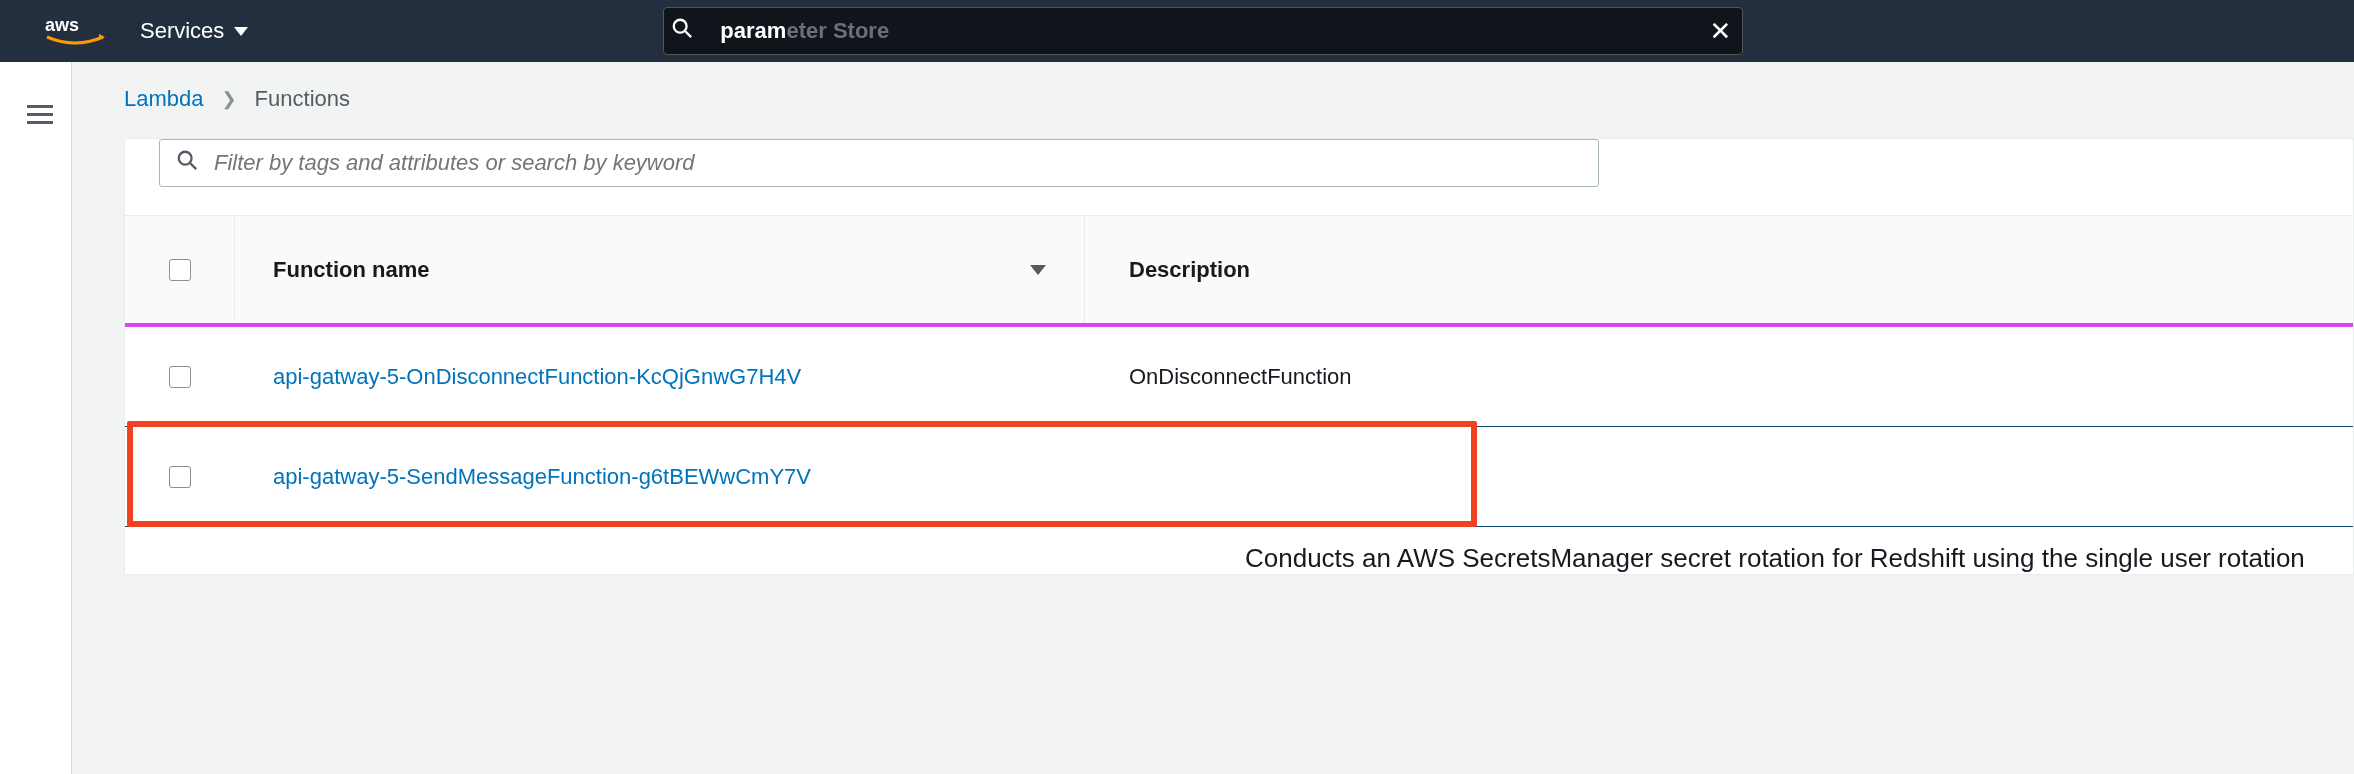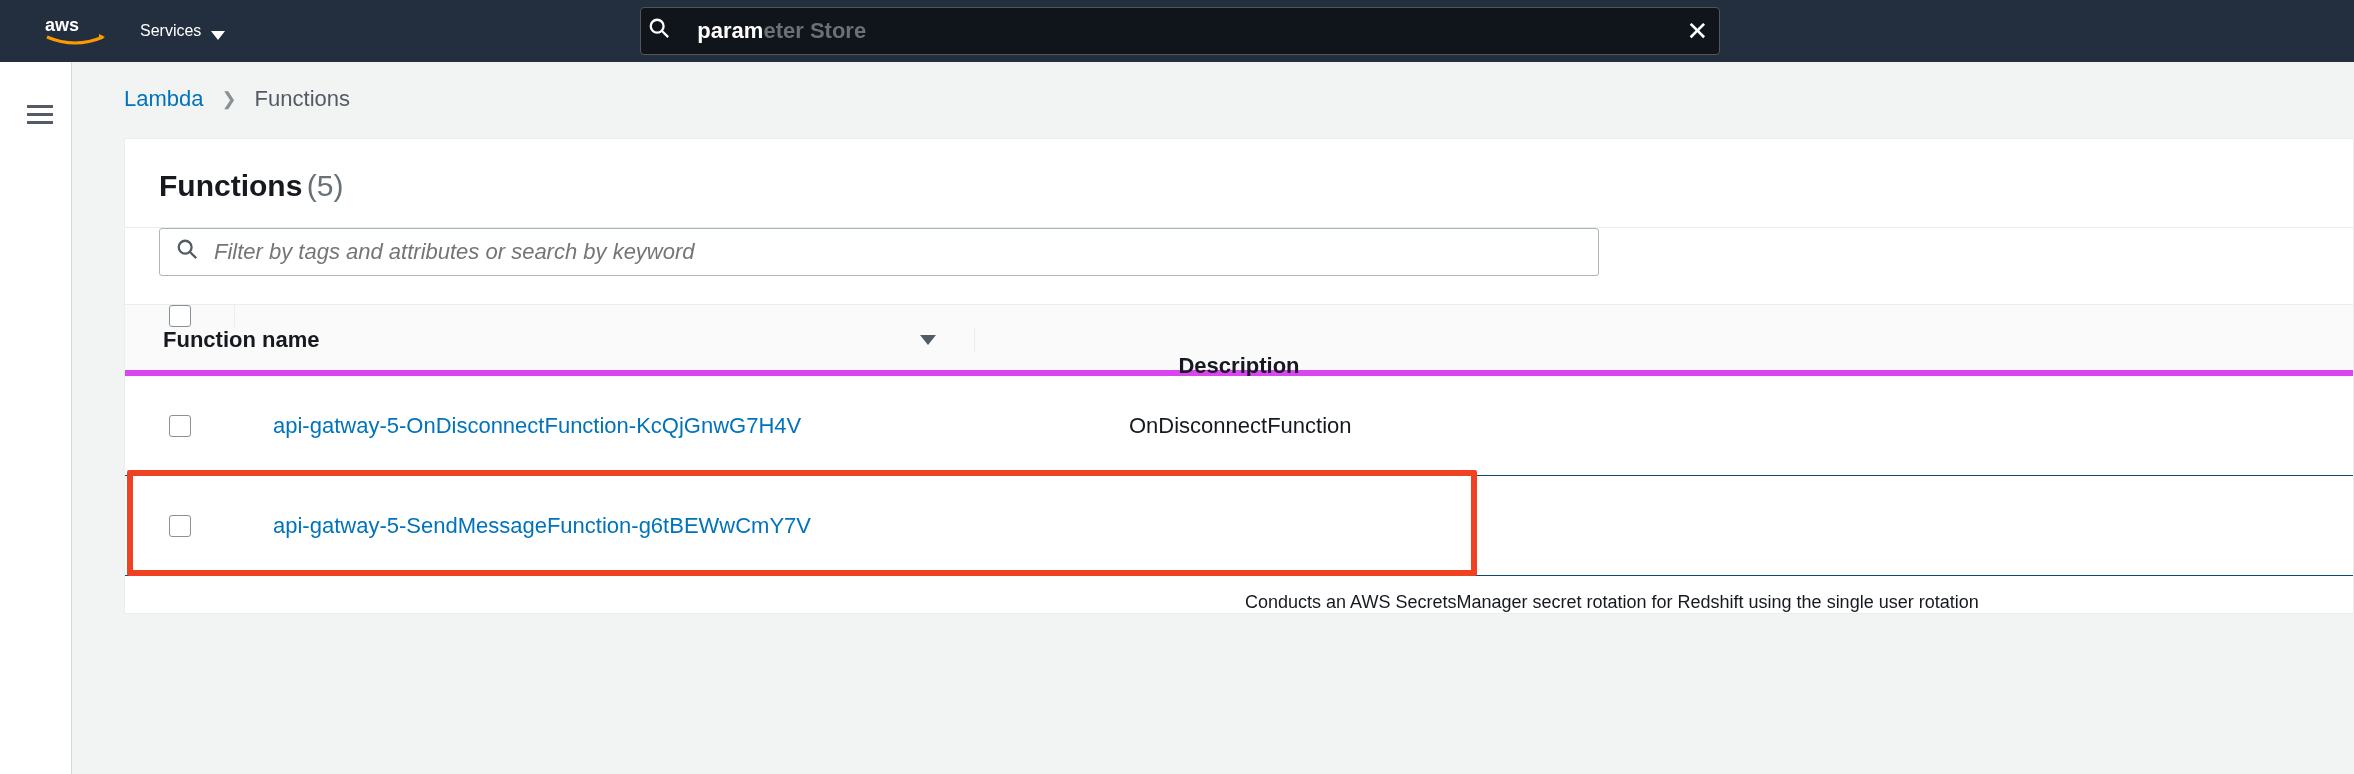--- a/index.html
+++ b/index.html
@@ -1,21 +1,21 @@
 <!DOCTYPE html>
 <html><head>
 <meta charset="utf-8">
 <style>
   * { box-sizing: border-box; margin: 0; padding: 0; }
   html, body { width: 2354px; height: 774px; font-family: "Amazon Ember", "Helvetica Neue", Arial, sans-serif; color: #16191f; background:#fff; overflow:hidden;}
   
   .topnav { height: 62px; background: #232f3e; display:flex; align-items:center; padding:0 30px 0 45px; gap:35px; }
   .aws-logo { display:flex; align-items:center; }
   .aws-logo svg { width:60px; height:36px; }
-  .services-menu { color:#fff; font-size:16px; display:flex; align-items:flex-end; gap:10px; cursor:pointer;}
+  .services-menu { color:#fff; font-size:22px; display:flex; align-items:center; gap:10px; cursor:pointer;}
   .services-caret { width:0;height:0;border-left:7px solid transparent;border-right:7px solid transparent;border-top:9px solid #fff; display:inline-block;}
   .global-search-wrap { margin-left:380px; flex:0 0 1080px; height:48px; position:relative; display:flex; align-items:center; background:#10151c; border:1px solid #555; border-radius:4px; padding:0 7px;}
   .global-search-wrap .si { color:#fff; font-size:22px; margin-right:14px; }
   .global-search-input { flex:1; background:transparent; border:none; outline:none; color:#fff; font-size:22px; font-weight:600;}
   .gsi-ghost { position:absolute; left:56px; top:50%; transform:translateY(-50%); font-size:22px; pointer-events:none;}
   .gsi-ghost .typed { color:#fff; font-weight:700;}
   .gsi-ghost .hint  { color:#6a7078; font-weight:600;}
   .global-clear { color:#fff; font-size:26px; cursor:pointer; line-height:1; padding:4px;}
   
   .body-row { display:flex; height:calc(774px - 62px);margin-left:8px; }
@@ -31,32 +31,32 @@
   
   .panel { background:#fff; border:1px solid #eaeded; width:2230px; }
   .panel-header { padding:30px 34px 24px 34px; display:flex; align-items:center; gap:10px; border-bottom:1px solid #eaeded;}
   .panel-title { font-size:30px; font-weight:700; }
   .panel-count { font-size:30px; font-weight:400; color:#687078; }
   .panel-search-row { padding:0 34px 28px 34px; }
   .panel-search { display:flex; align-items:center; border:1px solid #aab7b8; height:48px; width:1440px; padding:12px 16px; border-radius:3px;}
   .panel-search .si { color:#545b64; font-size:22px; margin-right:16px;}
   .panel-search input { border:none; outline:none; flex:1; font-size:22px; font-style:italic; color:#687078; background:transparent;}
   
-  .tbl-head { display:flex; align-items:center; height:72px; border-top:1px solid #eaeded; border-bottom:6px solid #d946ef; background:#fafafa;flex-direction:column;}
+  .tbl-head { display:flex; align-items:center; height:112px; border-top:1px solid #eaeded; border-bottom:4px solid #d946ef; background:#fafafa;}
   .col-check { width:110px; display:flex; justify-content:center; border-right:1px solid #eaeded; align-self:stretch; align-items:center;}
   .chk { width:22px; height:22px; border:1.5px solid #879196; border-radius:3px; background:#fff; cursor:pointer;}
   .col-fname { width:850px; padding:0 38px; font-size:22px; font-weight:700; color:#16191f; display:flex; align-items:center; justify-content:space-between; border-right:1px solid #eaeded; align-self:stretch;}
   .sort-caret { width:0;height:0;border-left:8px solid transparent;border-right:8px solid transparent;border-top:10px solid #545b64; cursor:pointer;}
   .col-desc { padding:0 44px; font-size:22px; font-weight:700; color:#16191f; flex:1;}
   .tbl-row { display:flex; align-items:center; height:100px; border-bottom:1px solid #0c4a6e; background:#fff; position:relative;}
   .tbl-row .col-check { border-right:none;}
   .tbl-row .col-fname { border-right:none; font-weight:400;}
   .fn-link { color:#0073bb; font-size:22px; cursor:pointer;}
   .desc-text { color:#16191f; font-size:22px; padding:0 44px; }
-  .extra-desc { padding:16px 0 0 1120px; font-size:18px; color:#16191f; }
+  .extra-desc { padding:16px 0 0 1120px; font-size:26px; color:#16191f; }
   
   .highlight { position:absolute; border:6px solid #ef4223; pointer-events:none; border-radius:2px;}
   .svg-mag { width:22px; height:22px; }
 </style>
 </head>
 <body>
 
 <div class="topnav">
   <div class="aws-logo">
     <svg viewBox="0 0 60 36">
@@ -95,26 +95,20 @@
 
   <div class="main-area">
 
     <div class="breadcrumb">
       <span class="bc-link">Lambda</span>
       <span class="bc-sep">❯</span>
       <span class="bc-current">Functions</span>
     </div>
 
     <div class="panel">
-      <div class="panel-header">
-        <div>
-          <span class="panel-title">Functions</span>
-          <span class="panel-count">(5)</span>
-        </div>
-      </div>
       <div class="panel-search-row">
         <div class="panel-search">
           <span class="si">
             <svg class="svg-mag" viewBox="0 0 24 24" fill="none" stroke="#545b64" stroke-width="2.5">
                 <circle cx="10" cy="10" r="7"></circle>
                 <line x1="15" y1="15" x2="22" y2="22"></line>
               </svg>
           </span>
           <input placeholder="Filter by tags and attributes or search by keyword" style="">
         </div>

